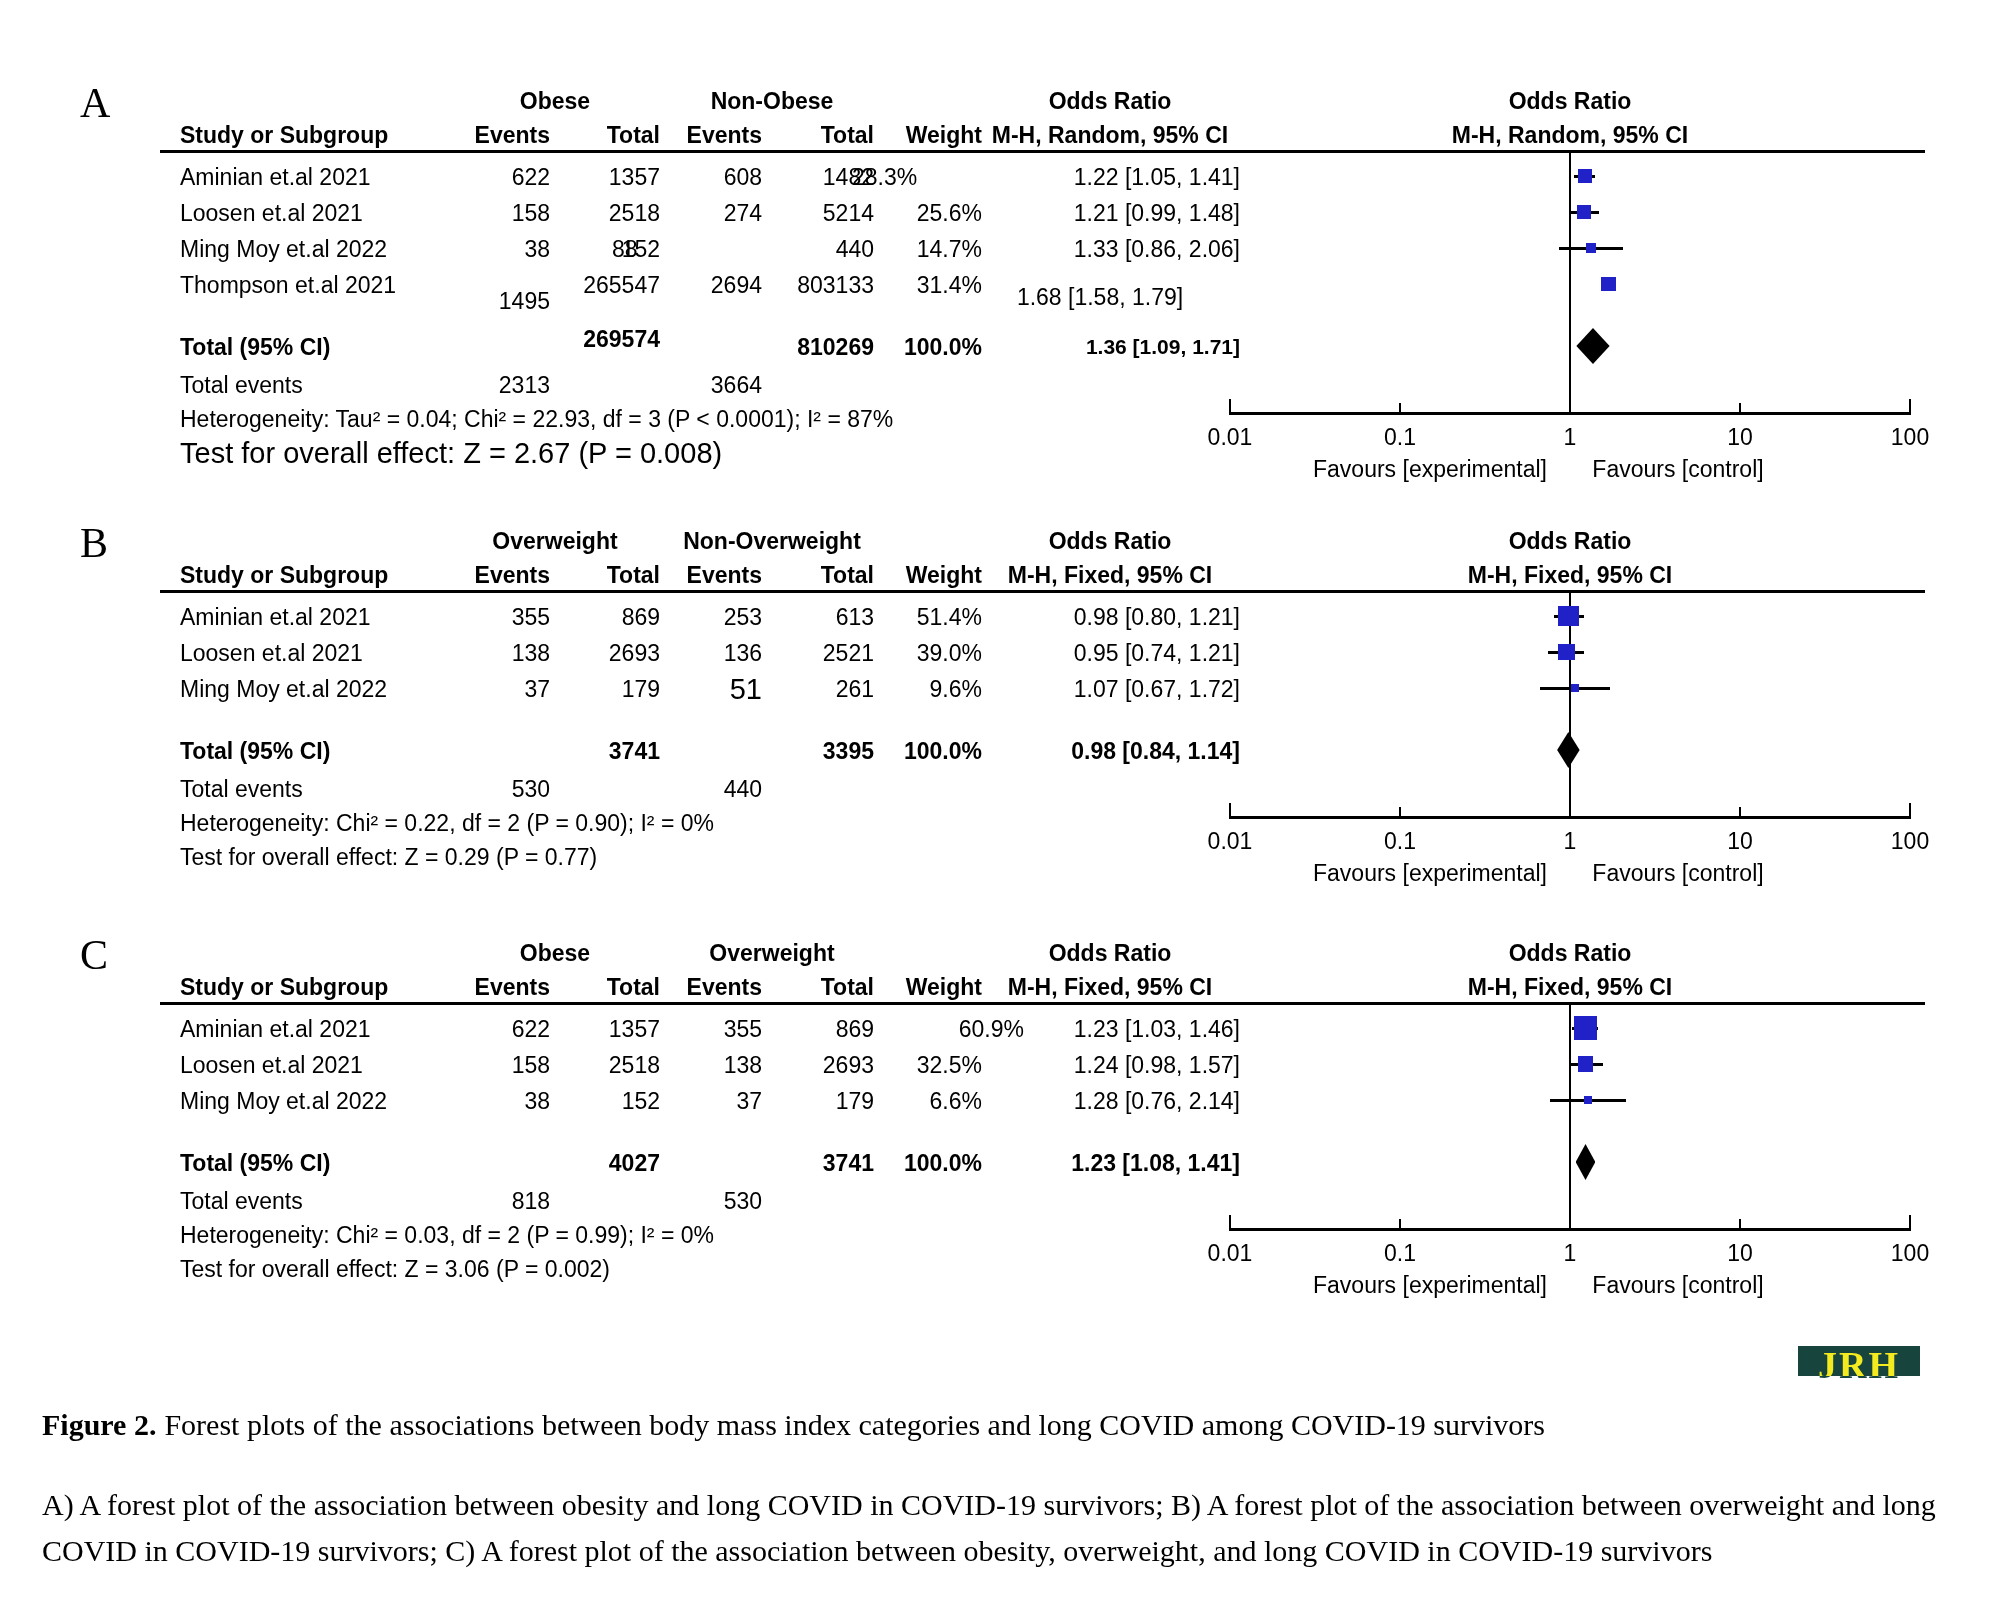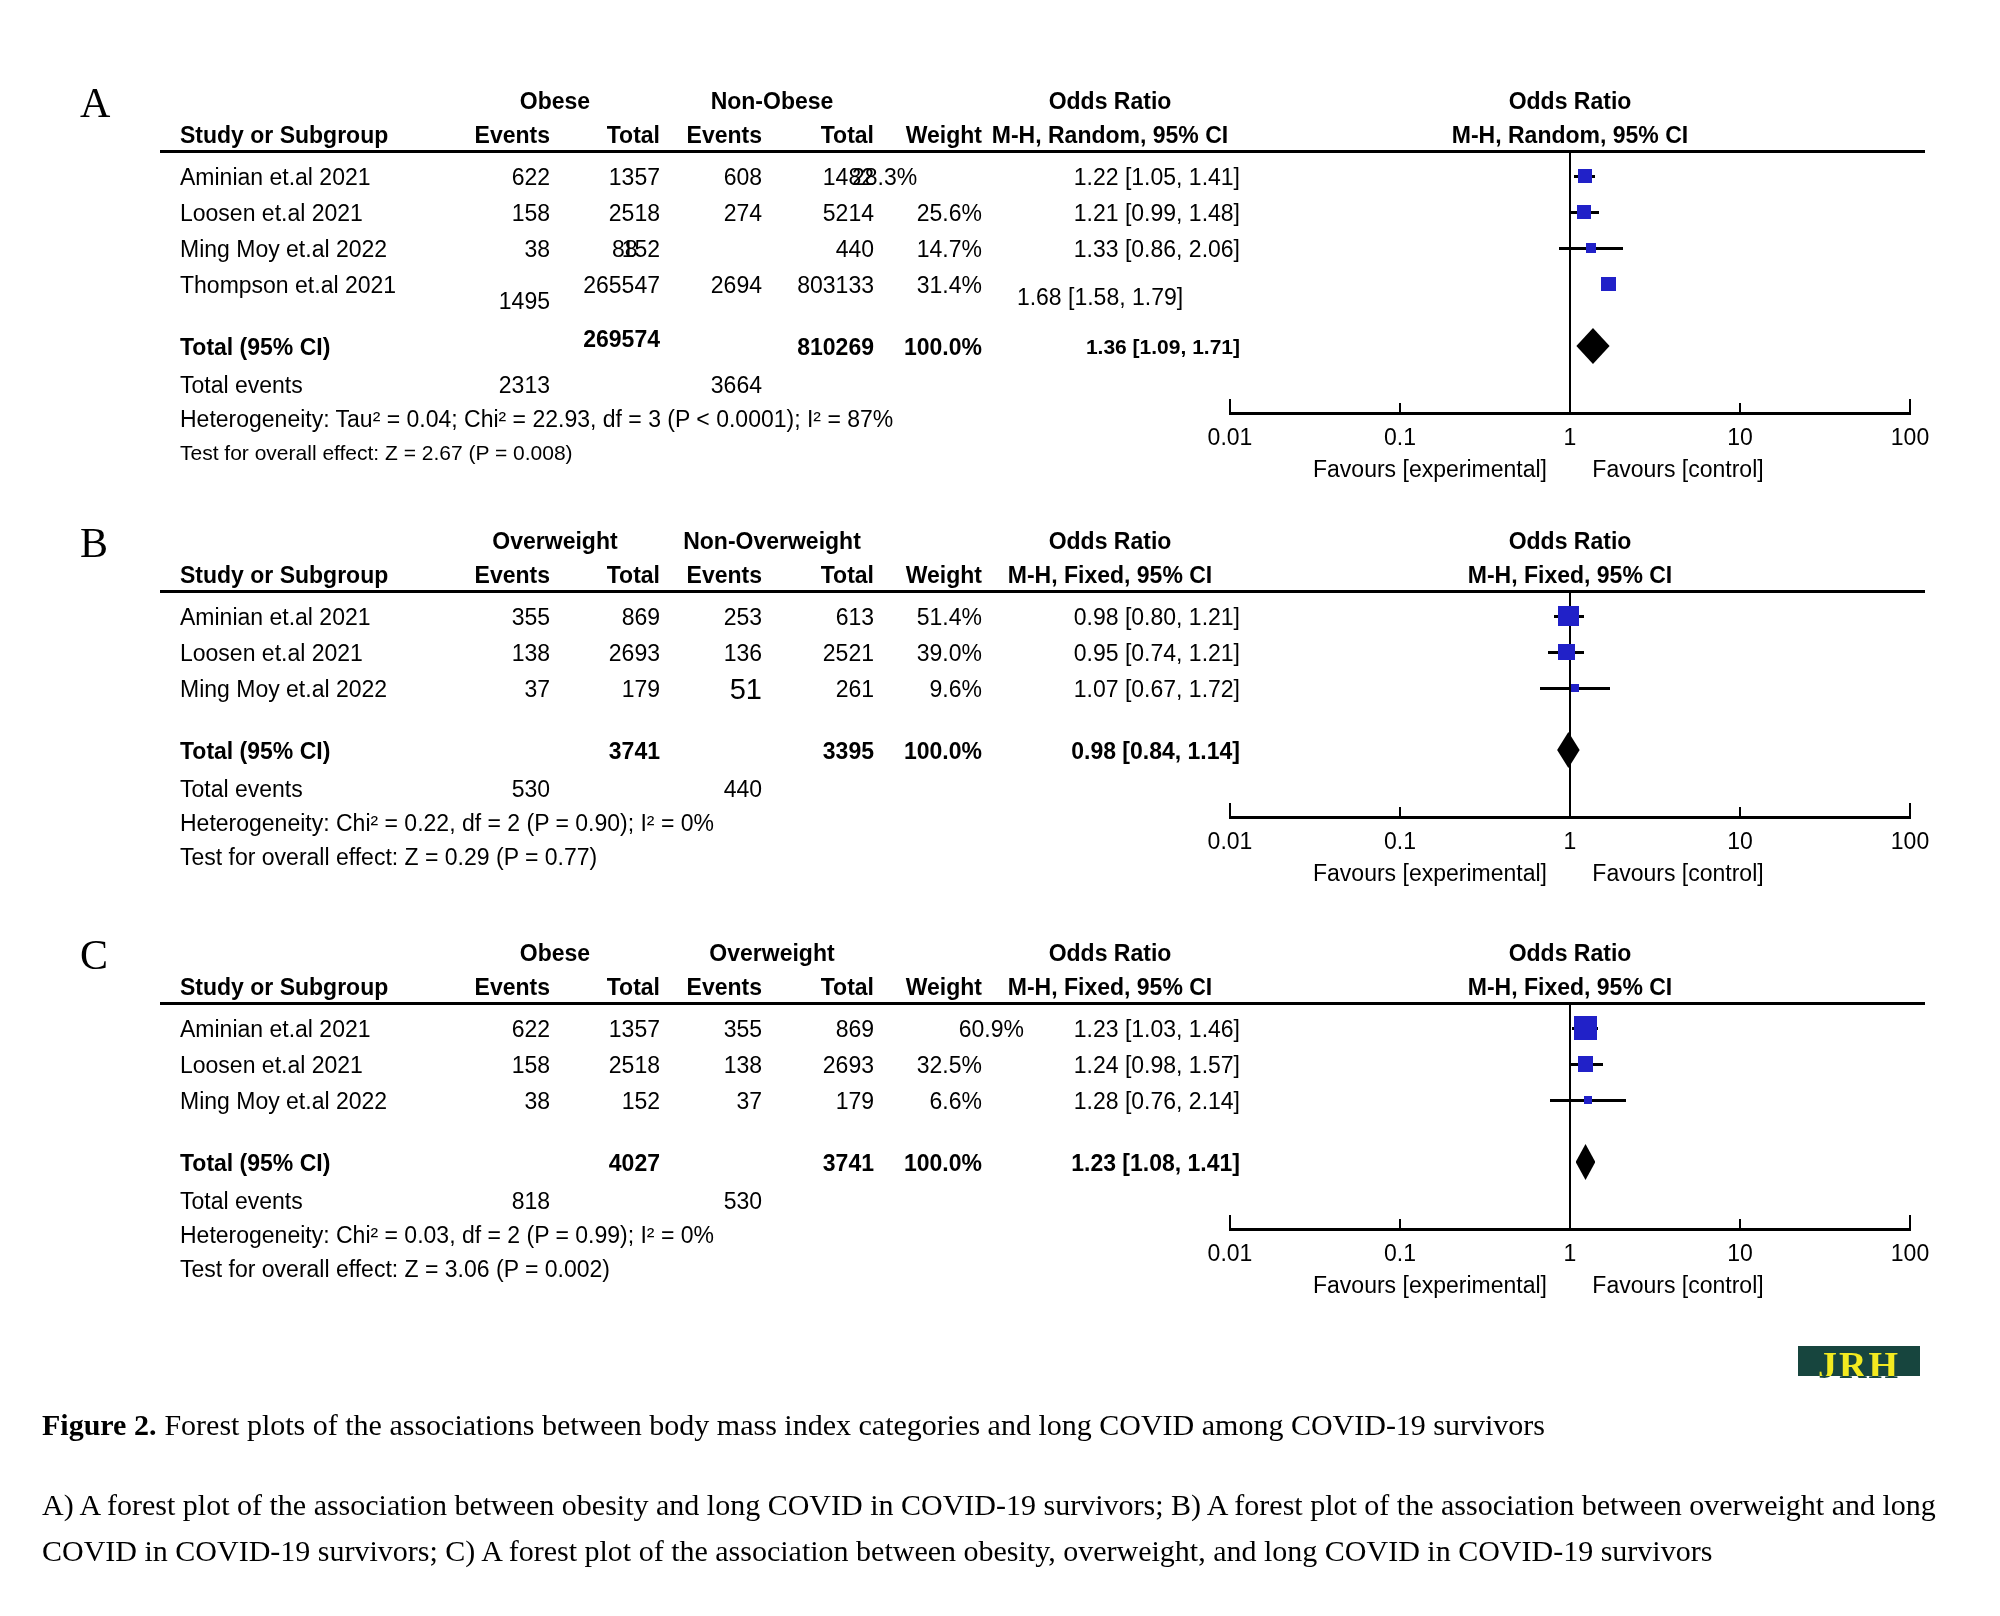--- a/index.html
+++ b/index.html
@@ -101,21 +101,21 @@
     <div class="abs" style="top: 334px; font-size: 23px; font-weight: bold; line-height: 26px; left: 180px;">Total (95% CI)</div>
     <div class="abs" style="top: 326px; font-size: 23px; font-weight: bold; line-height: 26px; left: 500px; width: 160px; text-align: right;">269574</div>
     <div class="abs" style="top: 334px; font-size: 23px; font-weight: bold; line-height: 26px; left: 714px; width: 160px; text-align: right;">810269</div>
     <div class="abs" style="top: 334px; font-size: 23px; font-weight: bold; line-height: 26px; left: 852px; width: 130px; text-align: right;">100.0%</div>
     <div class="abs" style="top: 334px; font-size: 21px; font-weight: bold; line-height: 26px; left: 960px; width: 280px; text-align: right;">1.36 [1.09, 1.71]</div>
     <div class="abs" style="left: 1576.36px; top: 328px; width: 33.2468px; height: 36px; background: rgb(0, 0, 0); clip-path: polygon(50% 0%, 100% 50%, 50% 100%, 0% 50%);"></div>
     <div class="abs" style="top: 372px; font-size: 23px; font-weight: normal; line-height: 26px; left: 180px;">Total events</div>
     <div class="abs" style="top: 372px; font-size: 23px; font-weight: normal; line-height: 26px; left: 400px; width: 150px; text-align: right;">2313</div>
     <div class="abs" style="top: 372px; font-size: 23px; font-weight: normal; line-height: 26px; left: 612px; width: 150px; text-align: right;">3664</div>
     <div class="abs" style="top: 406px; font-size: 23px; font-weight: normal; line-height: 26px; left: 180px;">Heterogeneity: Tau² = 0.04; Chi² = 22.93, df = 3 (P &lt; 0.0001); I² = 87%</div>
-    <div class="abs" style="top: 440px; font-size: 21px; font-weight: normal; line-height: 26px; left: 180px;">Test for overall effect: Z = 2.67 (P = 0.008)</div>
+    <div class="abs" style="top: 440px; font-size: 29px; font-weight: normal; line-height: 26px; left: 180px;">Test for overall effect: Z = 2.67 (P = 0.008)</div>
     <div class="abs" style="left: 1229px; top: 412px; width: 682px; height: 3px; background: rgb(0, 0, 0);"></div>
     <div class="abs" style="left: 1229px; top: 399px; width: 2px; height: 16px; background: rgb(0, 0, 0);"></div>
     <div class="abs" style="top: 424px; font-size: 23px; font-weight: normal; line-height: 26px; left: 1170px; width: 120px; text-align: center;">0.01</div>
     <div class="abs" style="left: 1399px; top: 403px; width: 2px; height: 12px; background: rgb(0, 0, 0);"></div>
     <div class="abs" style="top: 424px; font-size: 23px; font-weight: normal; line-height: 26px; left: 1340px; width: 120px; text-align: center;">0.1</div>
     <div class="abs" style="left: 1569px; top: 403px; width: 2px; height: 12px; background: rgb(0, 0, 0);"></div>
     <div class="abs" style="top: 424px; font-size: 23px; font-weight: normal; line-height: 26px; left: 1510px; width: 120px; text-align: center;">1</div>
     <div class="abs" style="left: 1739px; top: 403px; width: 2px; height: 12px; background: rgb(0, 0, 0);"></div>
     <div class="abs" style="top: 424px; font-size: 23px; font-weight: normal; line-height: 26px; left: 1680px; width: 120px; text-align: center;">10</div>
     <div class="abs" style="left: 1909px; top: 399px; width: 2px; height: 16px; background: rgb(0, 0, 0);"></div>

